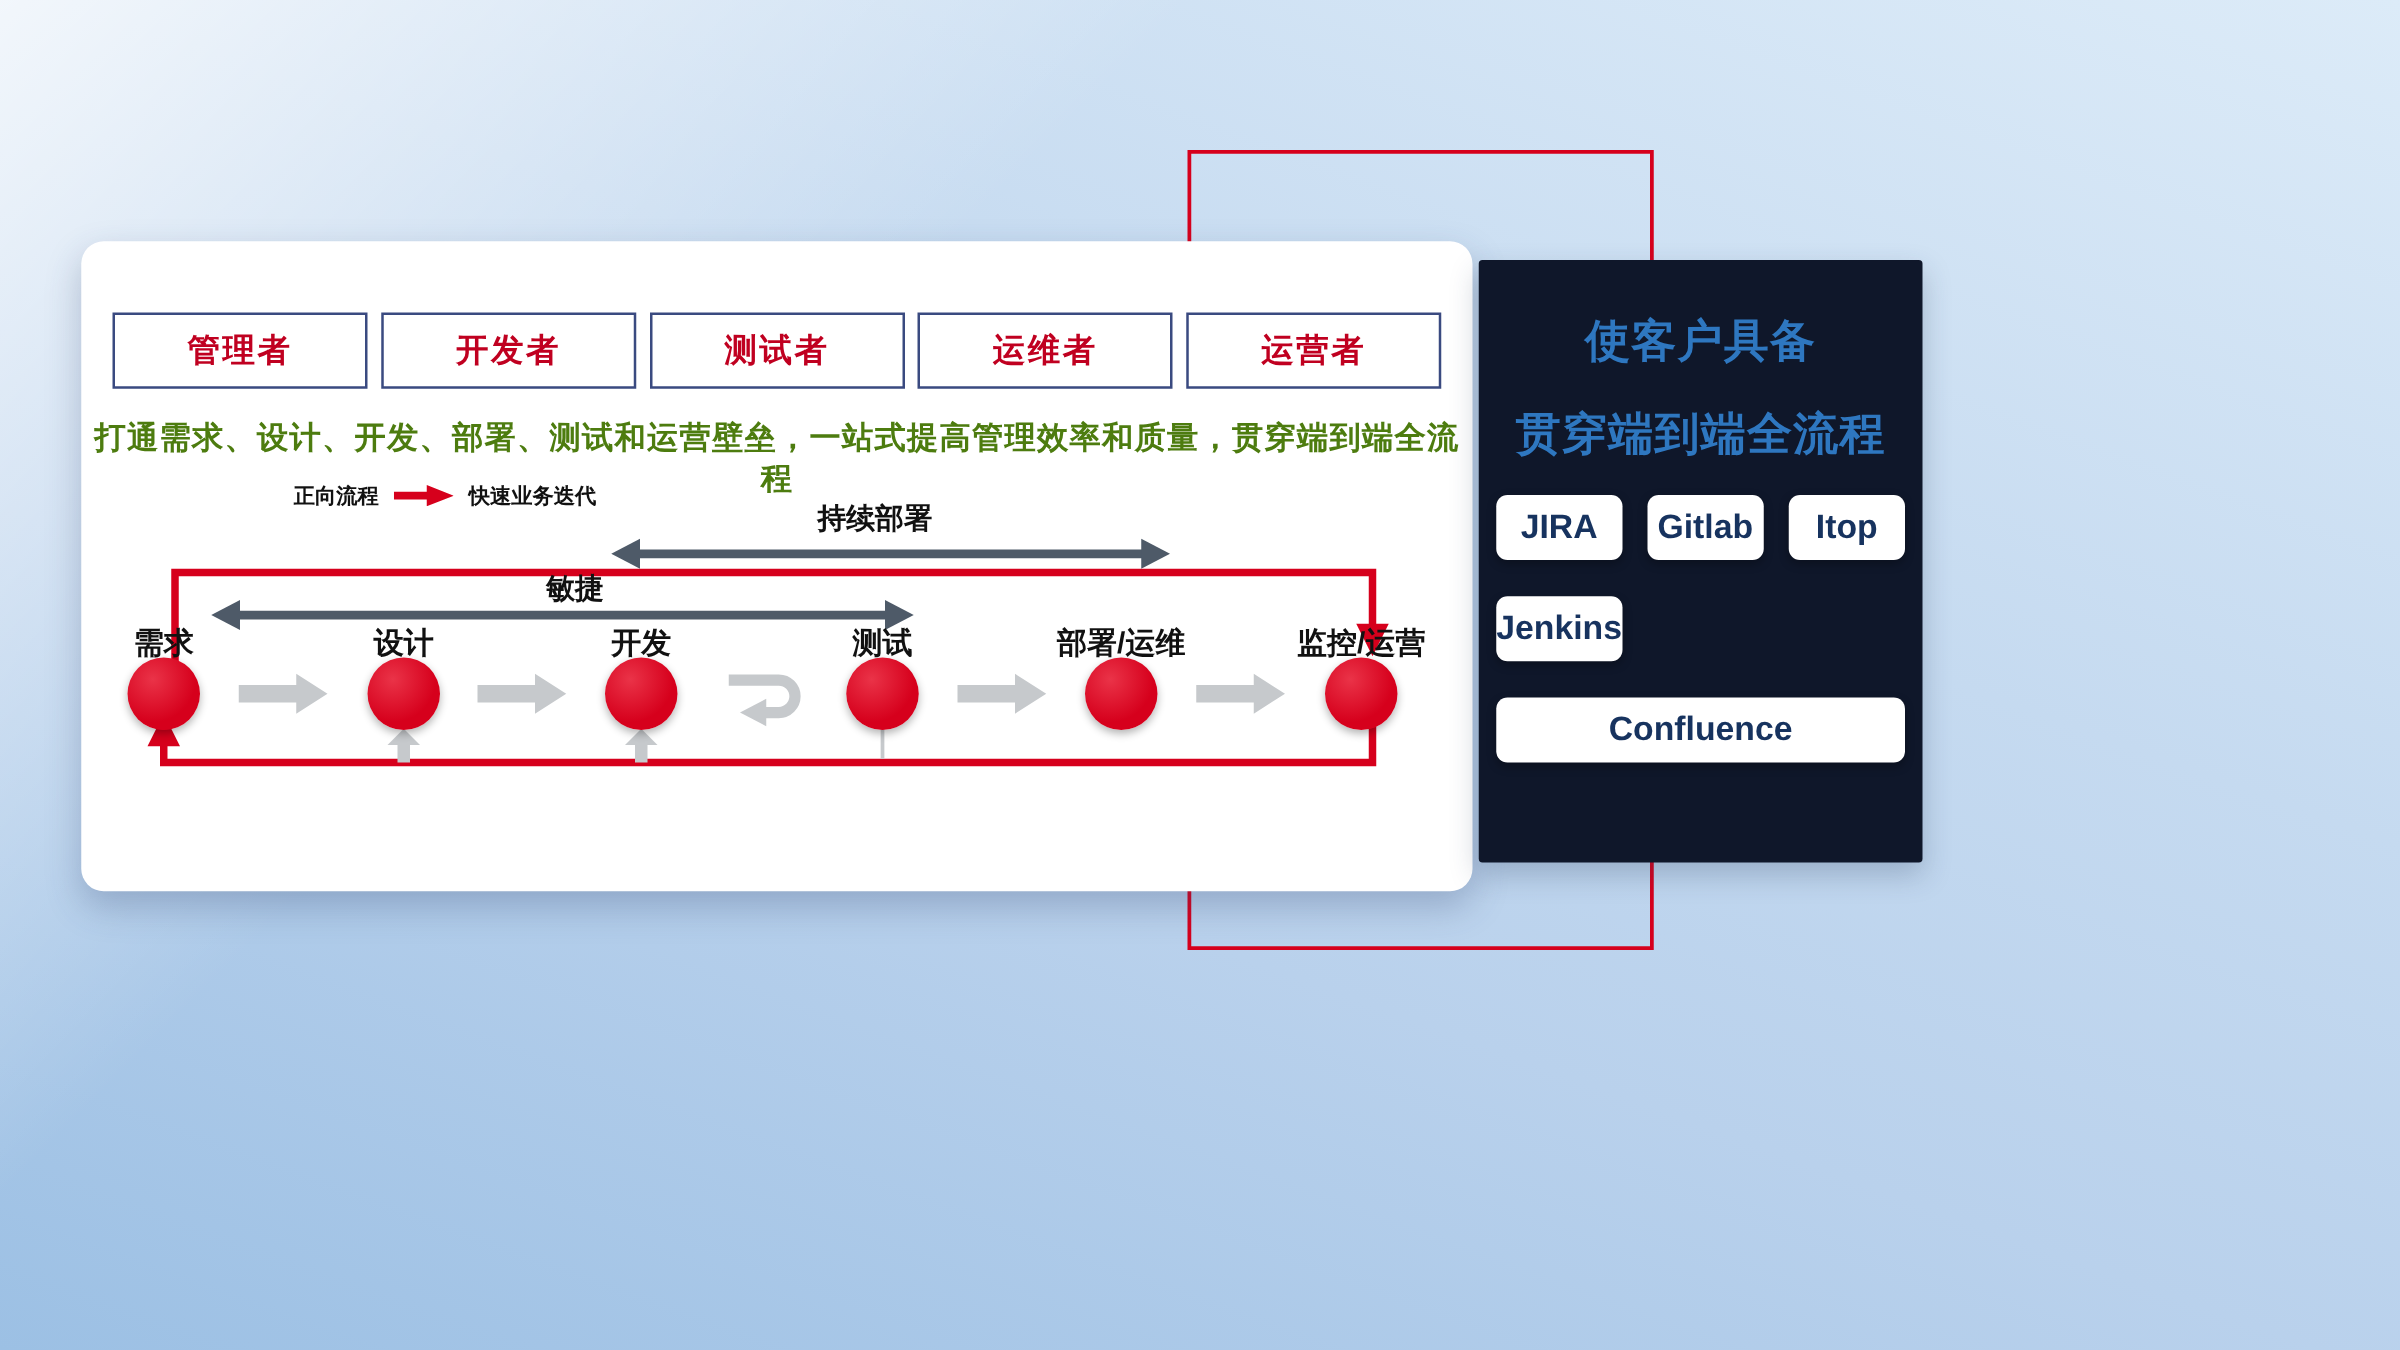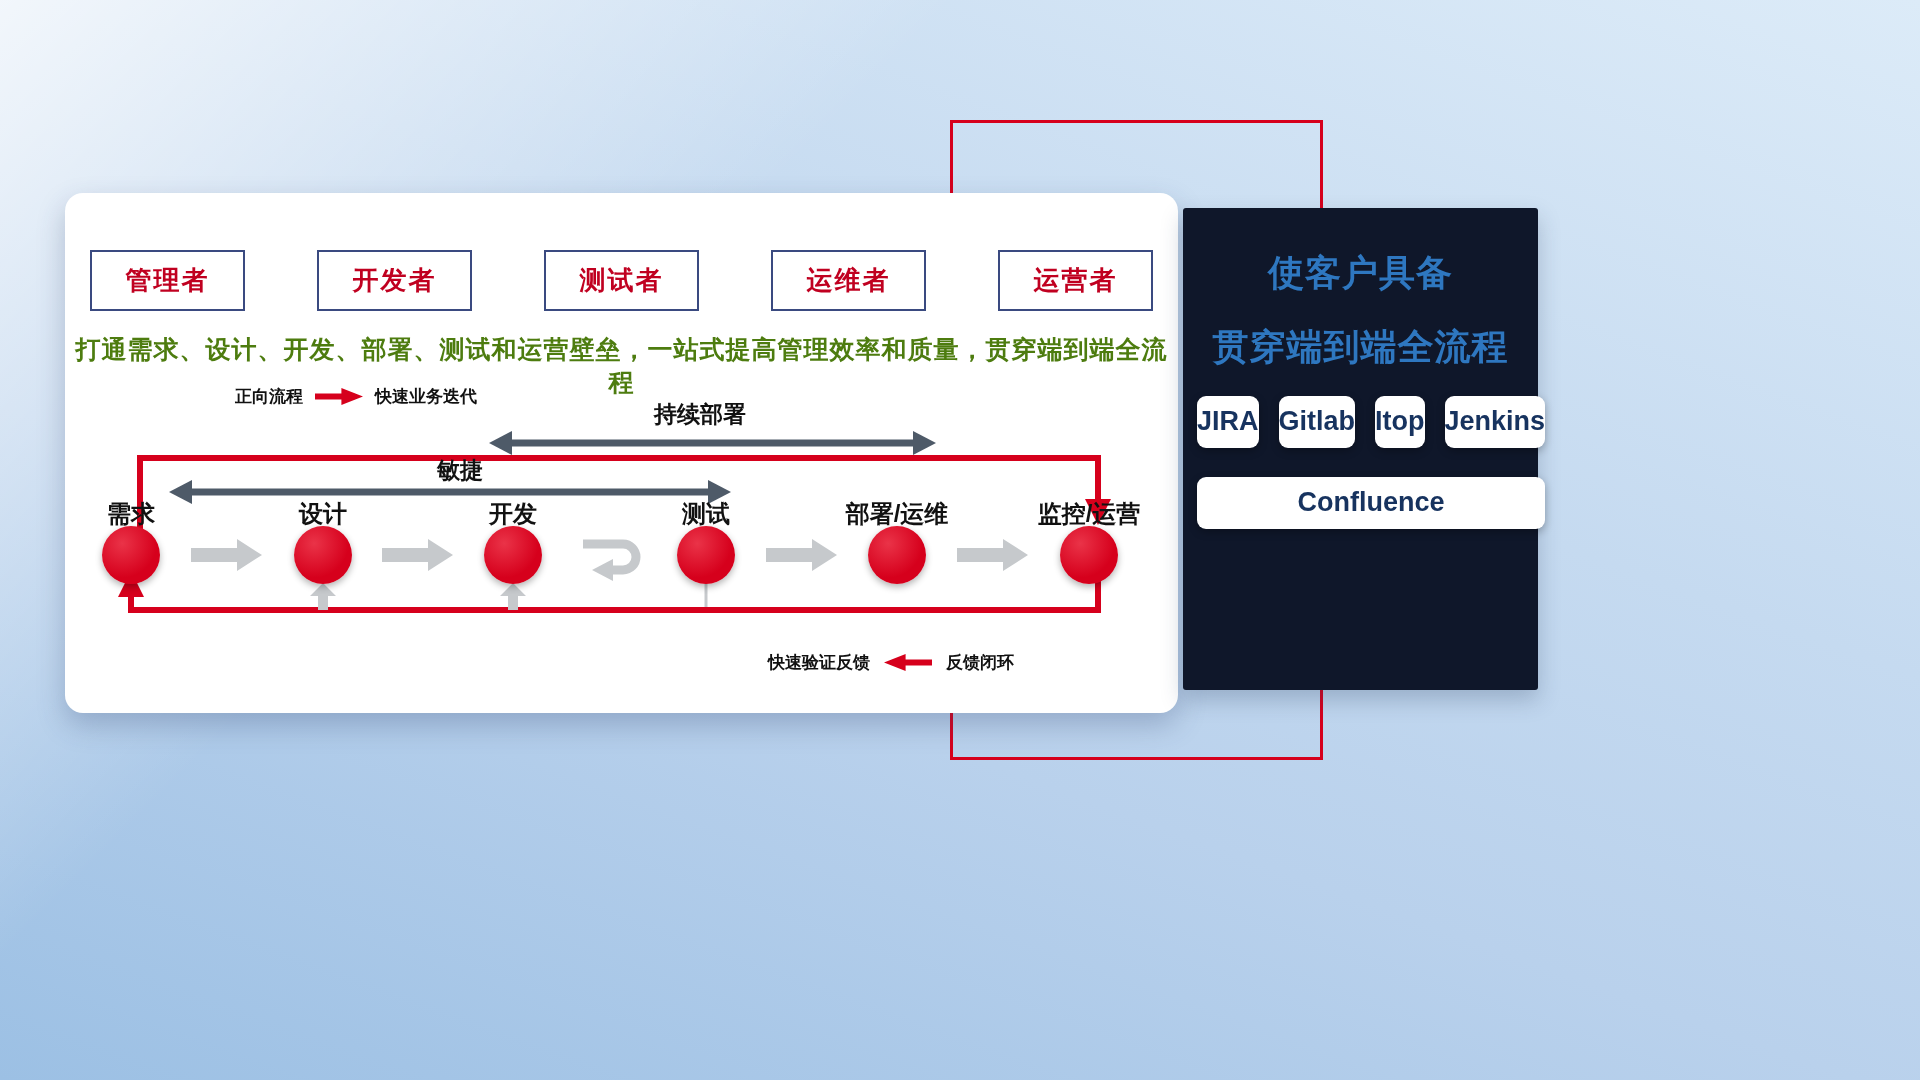--- a/index.html
+++ b/index.html
@@ -30,21 +30,21 @@
 
   
   .card{
     position:absolute;left:65px;top:193px;width:1113px;height:520px;
     background:#ffffff;border-radius:18px;z-index:1;
     box-shadow:0 12px 28px rgba(50,70,110,.28);
   }
 
   .roles{position:absolute;left:25px;top:57px;width:1063px;display:flex;justify-content:space-between;}
   .role-box{
-    width:155px;height:61px;border:2px solid var(--role-border,#3a4a80);
+    width:204px;height:61px;border:2px solid var(--role-border,#3a4a80);
     display:flex;align-items:center;justify-content:center;background:#fff;
   }
   .role-box span{font-size:26px;font-weight:bold;color:var(--role-red,#c00020);letter-spacing:2px;}
 
   .subtitle{
     position:absolute;left:0;top:140px;width:100%;text-align:center;
     font-size:25px;font-weight:bold;color:#4d7c0f;letter-spacing:1px;
   }
 
   .legend{display:flex;align-items:center;font-size:17px;font-weight:bold;color:#111;}
@@ -86,21 +86,21 @@
   
   .panel{
     position:absolute;left:1183px;top:208px;width:355px;height:482px;
     background:#0f172a;border-radius:3px;z-index:2;
     box-shadow:0 10px 22px rgba(40,60,90,.25);
   }
   .panel-title{
     margin-top:28px;text-align:center;font-weight:bold;
     font-size:36px;line-height:2.05;color:var(--blue-title,#2e77c0);letter-spacing:1px;
   }
-  .tools{display:grid;grid-template-columns:1fr 1fr 1fr 1fr;gap:29px 20px;padding:12px 14px 0;}
+  .tools{display:grid;grid-template-columns:1fr 1fr 1fr;gap:29px 20px;padding:12px 14px 0;}
   .tool{
     height:52px;background:#fff;border-radius:9px;
     box-shadow:0 3px 8px rgba(0,0,0,.28);
     display:flex;align-items:center;justify-content:center;
     font-size:27px;font-weight:bold;color:var(--navy,#17335f);
   }
   .tool.wide{grid-column:1 / -1;}
 </style>
 </head>
 <body>
@@ -179,25 +179,20 @@
       <div class="stage-label" style="left:954px">监控/运营</div>
 
       <div class="stage-circle" style="left:37px"></div>
       <div class="stage-circle" style="left:229px"></div>
       <div class="stage-circle" style="left:419px"></div>
       <div class="stage-circle" style="left:612px"></div>
       <div class="stage-circle" style="left:803px"></div>
       <div class="stage-circle" style="left:995px"></div>
     </div>
 
-    <div class="legend legend-feedback">
-      <span>快速验证反馈</span>
-      <span class="arrow-left"></span>
-      <span>反馈闭环</span>
-    </div>
 
   </div>
 
   <div class="panel">
     <div class="panel-title">
       <div>使客户具备</div>
       <div>贯穿端到端全流程</div>
     </div>
     <div class="tools">
       <div class="tool">JIRA</div>

